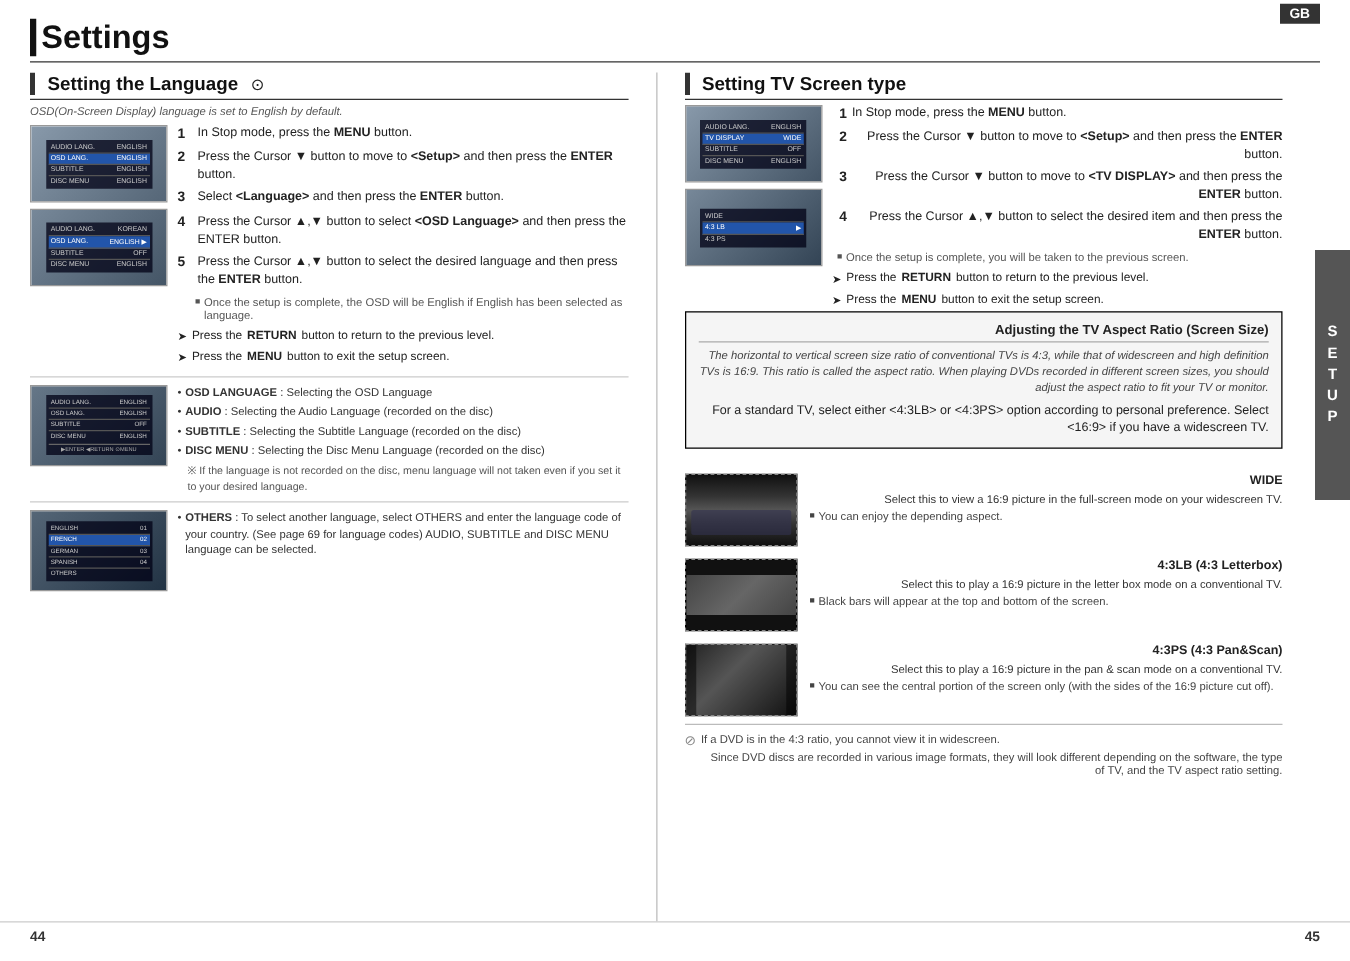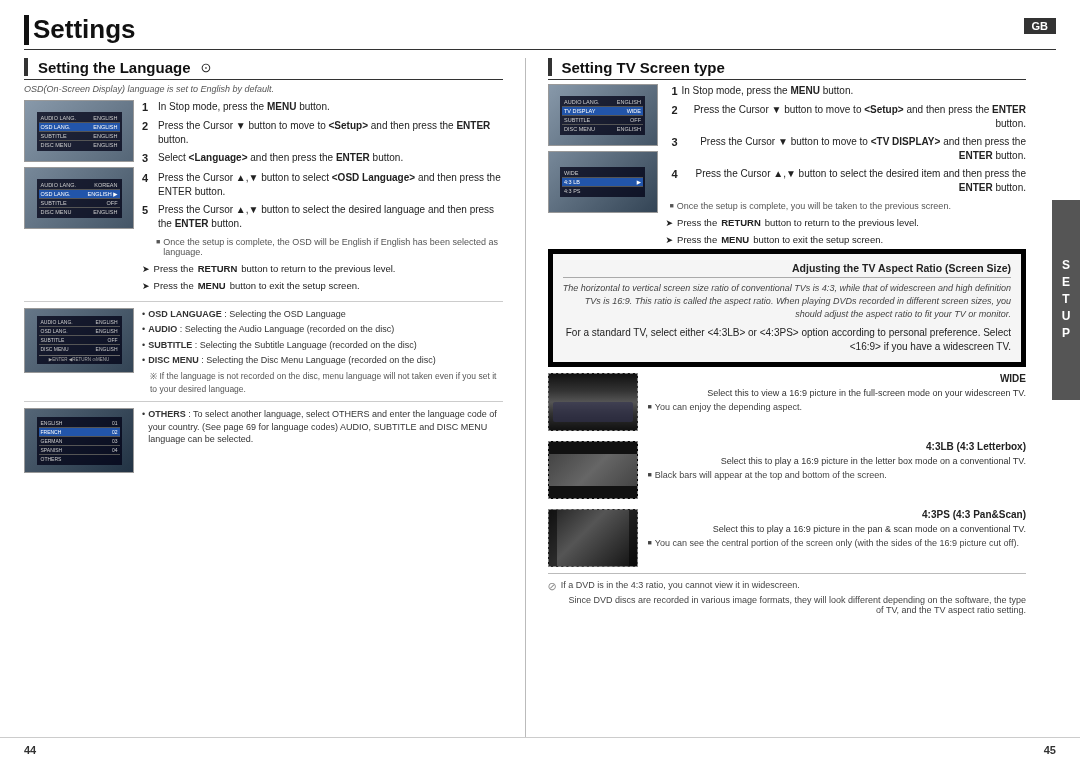--- a/index.html
+++ b/index.html
@@ -97,23 +97,23 @@
       margin-top: 2px;
     }
     .arrow-note::before {
       content: '➤';
       font-size: 9px;
       margin-top: 1px;
     }
     
     .adjusting-box {
       background: #f5f5f5;
-      border: 5px solid #000000;
+      border: 1px solid #000000;
       padding: 8px 10px;
-      margin-bottom: 0;
+      margin-bottom: 14px;
     }
     .adjusting-title {
       font-weight: bold;
       font-size: 10.5px;
       margin-bottom: 4px;
       border-bottom: 1px solid #aaa;
       padding-bottom: 3px;
     }
     .adjusting-text {
       font-size: 9px;
@@ -205,21 +205,21 @@
       color: #333;
     }
     
     .gb-badge {
       background: #333;
       color: #fff;
       font-weight: bold;
       font-size: 11px;
       padding: 2px 8px;
       position: absolute;
-      top: 18px;
+      top: 3px;
       right: 24px;
     }
     .setup-side {
       position: absolute;
       right: 0;
       top: 200px;
       height: 200px;
       width: 28px;
       background: #555;
       display: flex;

